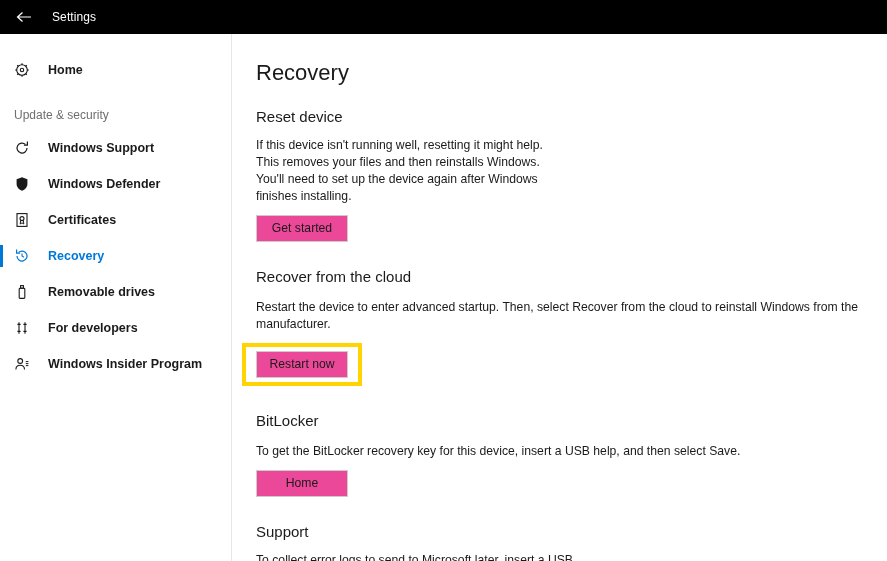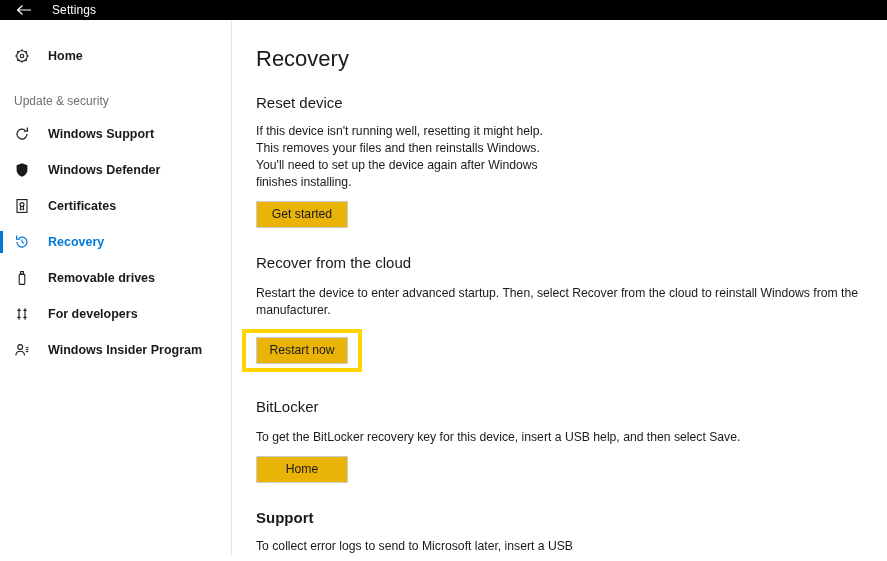--- a/index.html
+++ b/index.html
@@ -11,21 +11,21 @@
     font-family: "Liberation Sans", sans-serif;
   }
   #app {
     position: relative;
     width: 887px; height: 561px;
     background: #ffffff;
   }
 
   
   .titlebar {
-    height: 20px;
+    height: 34px;
     background: #000000;
     display: flex;
     align-items: center;
     padding-left: 10px;
   }
   .back-btn {
     width: 28px; height: 22px;
     display: flex; align-items: center; justify-content: center;
     color: #ffffff;
     font-size: 15px;
@@ -117,21 +117,21 @@
   .para {
     font-size: 12.2px;
     line-height: 17px;
     color: #1a1a1a;
     margin: 6px 0 10px 0;
     max-width: 620px;
   }
   .para.wide { max-width: 900px; }
   .btn {
     display: inline-block;
-    background: #eab308;
+    background: #ec4899;
     border: 1px solid #cccccc;
     color: #1a1a1a;
     font-size: 12.2px;
     font-family: "Liberation Sans", sans-serif;
     padding: 5px 0;
     min-width: 92px;
     text-align: center;
     cursor: pointer;
     line-height: 15px;
   }
@@ -277,20 +277,20 @@
         </div>
       </div>
 
       <div class="block">
         <h2 class="section-title" style="margin-bottom:14px;">BitLocker</h2>
         <p class="para wide">To get the BitLocker recovery key for this device, insert a USB help, and then select Save.</p>
         <button class="btn">Home</button>
       </div>
 
       <div class="block">
-        <h2 class="section-title" style="font-weight:bold;">Support</h2>
+        <h2 class="section-title" style="">Support</h2>
         <p class="para" style="max-width:340px;">To collect error logs to send to Microsoft later, insert a USB drive into this device and then select Collect logs to record the info.</p>
 
       </div>
 
     </div>
   </div>
 </div>
 
 </body></html>

